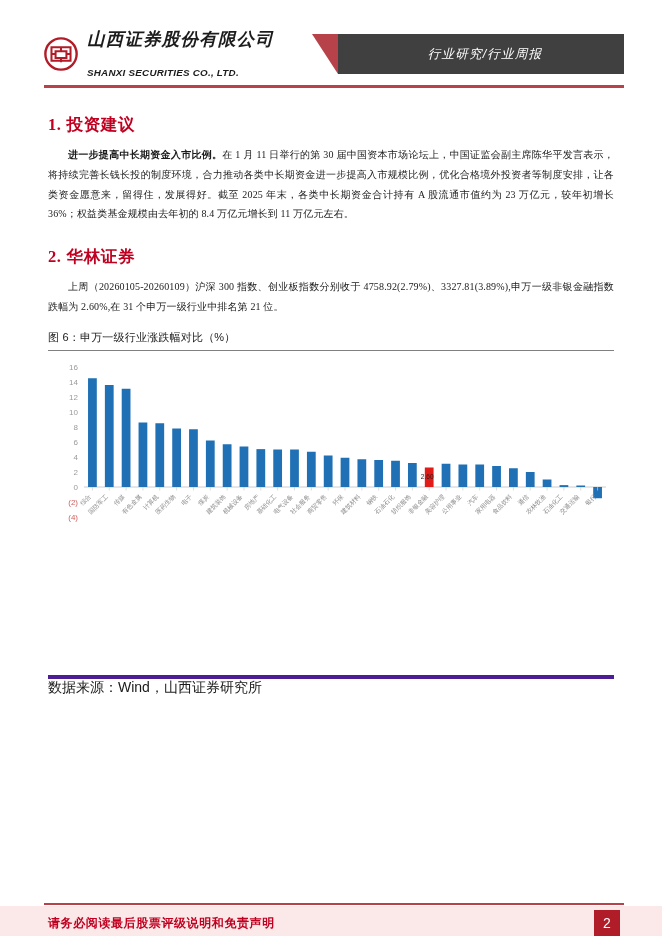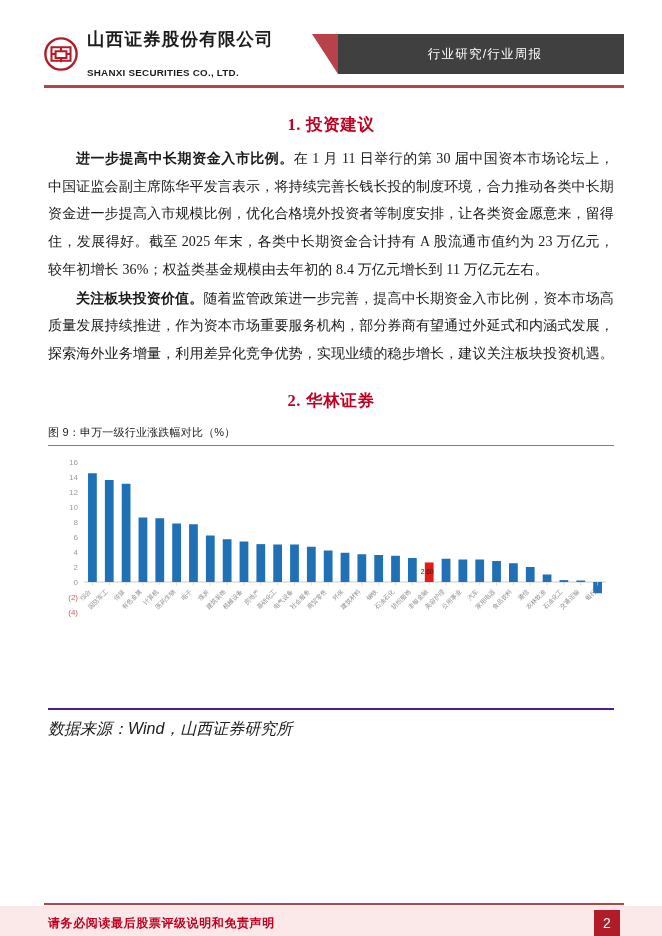--- a/index.html
+++ b/index.html
@@ -28,20 +28,21 @@
   .header {
     position: relative;
     height: 64px;
     margin: 28px 38px 0 44px;
   }
   .header-inner {
     position: relative;
     height: 52px;
     display: flex;
     align-items: center;
+    font-style: italic;
   }
   .brand {
     display: flex;
     align-items: center;
     gap: 9px;
     z-index: 3;
     position: relative;
   }
   .logo-mark {
     width: 34px;
@@ -112,64 +113,61 @@
   .content {
     margin: 0 48px 0 48px;
   }
   h2.section-heading {
     font-family: "Liberation Serif", "DejaVu Serif", serif;
     color: #c00020;
     font-size: 16.5px;
     font-weight: bold;
     margin: 22px 0 9px 0;
     letter-spacing: 0.6px;
-    text-align: center;
   }
   h2.section-heading .num { margin-right: 5px; }
   p.para {
-    font-size: 14px;
+    font-size: 10px;
     line-height: 1.98;
     margin: 3px 0 0 0;
     text-align: justify;
     text-justify: inter-ideograph;
     text-indent: 2em;
     letter-spacing: 0.15px;
   }
   p.para + p.para { margin-top: 1px; }
   .bold { font-weight: bold; }
 
   
   .figure-title {
     font-family: "Liberation Sans", "DejaVu Sans", sans-serif;
     font-size: 11px;
     margin: 13px 0 5px 0;
     color: #1a1a1a;
     letter-spacing: 0.2px;
   }
   .figure-box {
     border-top: 1px solid #808080;
-    border-bottom: 2px solid #4c1d95;
+    border-bottom: 4px solid #4c1d95;
     padding: 6px 0 4px 0;
     position: relative;
-    height: 265px;
+    height: 329px;
     box-sizing: border-box;
     text-align: right;
   }
   .chart {
     position: relative;
     width: 100%;
     height: 100%;
   }
   .chart svg { display: block; }
   .source-note {
     font-family: "Liberation Sans", "DejaVu Sans", sans-serif;
-    font-size: 16px;
-    margin-top: 9px;
+    font-size: 14px;
     color: #1a1a1a;
-    font-style: italic;
   }
 
   
   .footer {
     position: absolute;
     left: 0;
     right: 0;
     bottom: 18px;
     height: 40px;
   }
@@ -257,29 +255,29 @@
   </div>
 
   <div class="content">
 
     <h2 class="section-heading">
       <span class="num">1.</span><span>投资建议</span>
     </h2>
 
     <p class="para"><span class="bold">进一步提高中长期资金入市比例。</span><span>在 1 月 11 日举行的第 30 届中国资本市场论坛上，中国证监会副主席陈华平发言表示，将持续完善长钱长投的制度环境，合力推动各类中长期资金进一步提高入市规模比例，优化合格境外投资者等制度安排，让各类资金愿意来，留得住，发展得好。截至 2025 年末，各类中长期资金合计持有 A 股流通市值约为 23 万亿元，较年初增长 36%；权益类基金规模由去年初的 8.4 万亿元增长到 11 万亿元左右。</span></p>
 
-    <p class="para"><span class="bold">关注板块投资价值。</span><span>随着监管政策进一步完善，提高中长期资金入市比例，资本市场高质量发展持续推进，作为资本市场重要服务机构，部分券商有望通过外延式和内涵式发展，探索海外业务增量，利用差异化竞争优势，实现业绩的稳步增长，建议关注板块投资机遇。</span></p>
 
     <h2 class="section-heading">
       <span class="num">2.</span><span>华林证券</span>
     </h2>
 
-
-
-    <div class="figure-title">图 9：申万一级行业涨跌幅对比（%）</div>
+    <p class="para"><span>上周（20260105-20260109）沪深 300 指数、创业板指数分别收于 4758.92(2.79%)、3327.81(3.89%),申万一级非银金融指数跌幅为 2.60%,在 31 个申万一级行业中排名第 21 位。</span></p>
+
+
+    <div class="figure-title">图 6：申万一级行业涨跌幅对比（%）</div>
 
     <div class="figure-box">
       <div class="chart">
         <svg id="chart-svg" width="566" height="252" viewBox="0 0 566 252">
             <text x="30" y="13" text-anchor="end" class="ylab">16</text>
             <text x="30" y="28" text-anchor="end" class="ylab">14</text>
             <text x="30" y="43" text-anchor="end" class="ylab">12</text>
             <text x="30" y="58" text-anchor="end" class="ylab">10</text>
             <text x="30" y="73" text-anchor="end" class="ylab">8</text>
             <text x="30" y="88" text-anchor="end" class="ylab">6</text>

